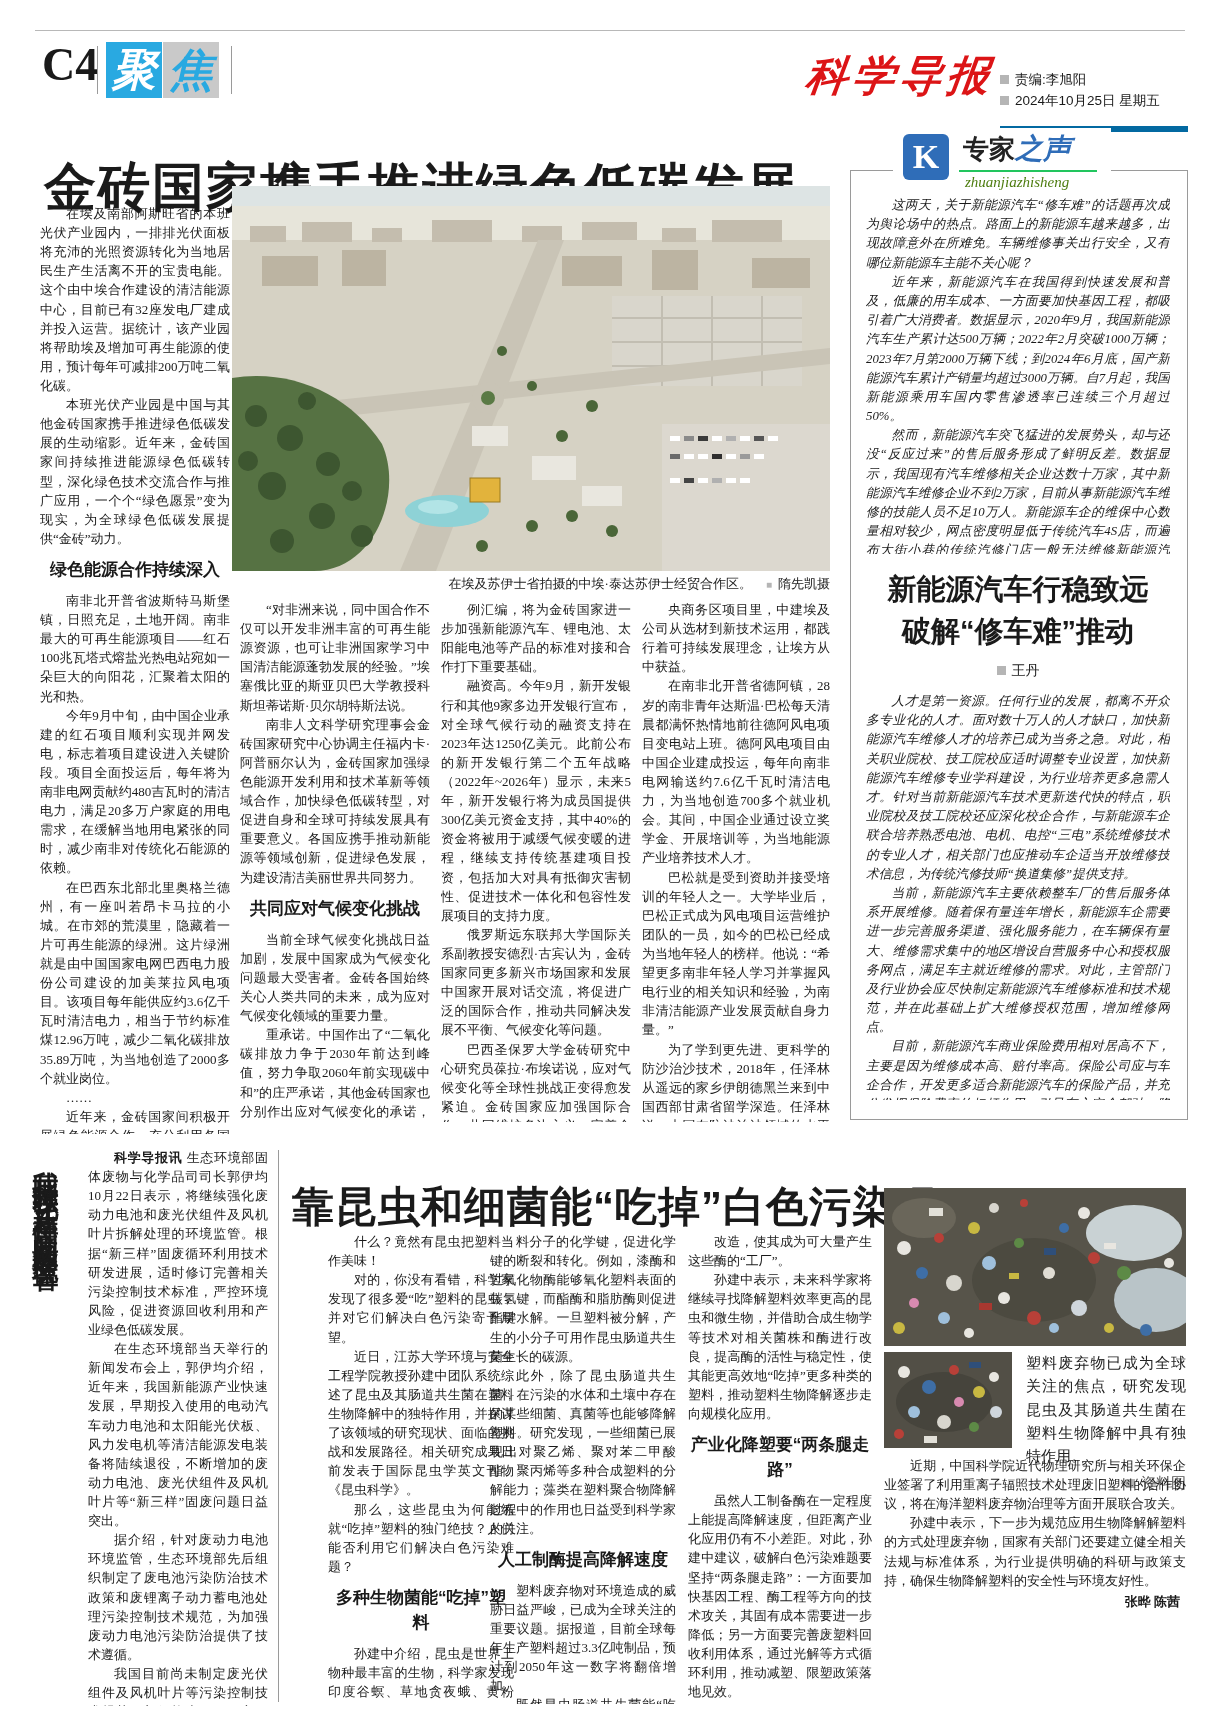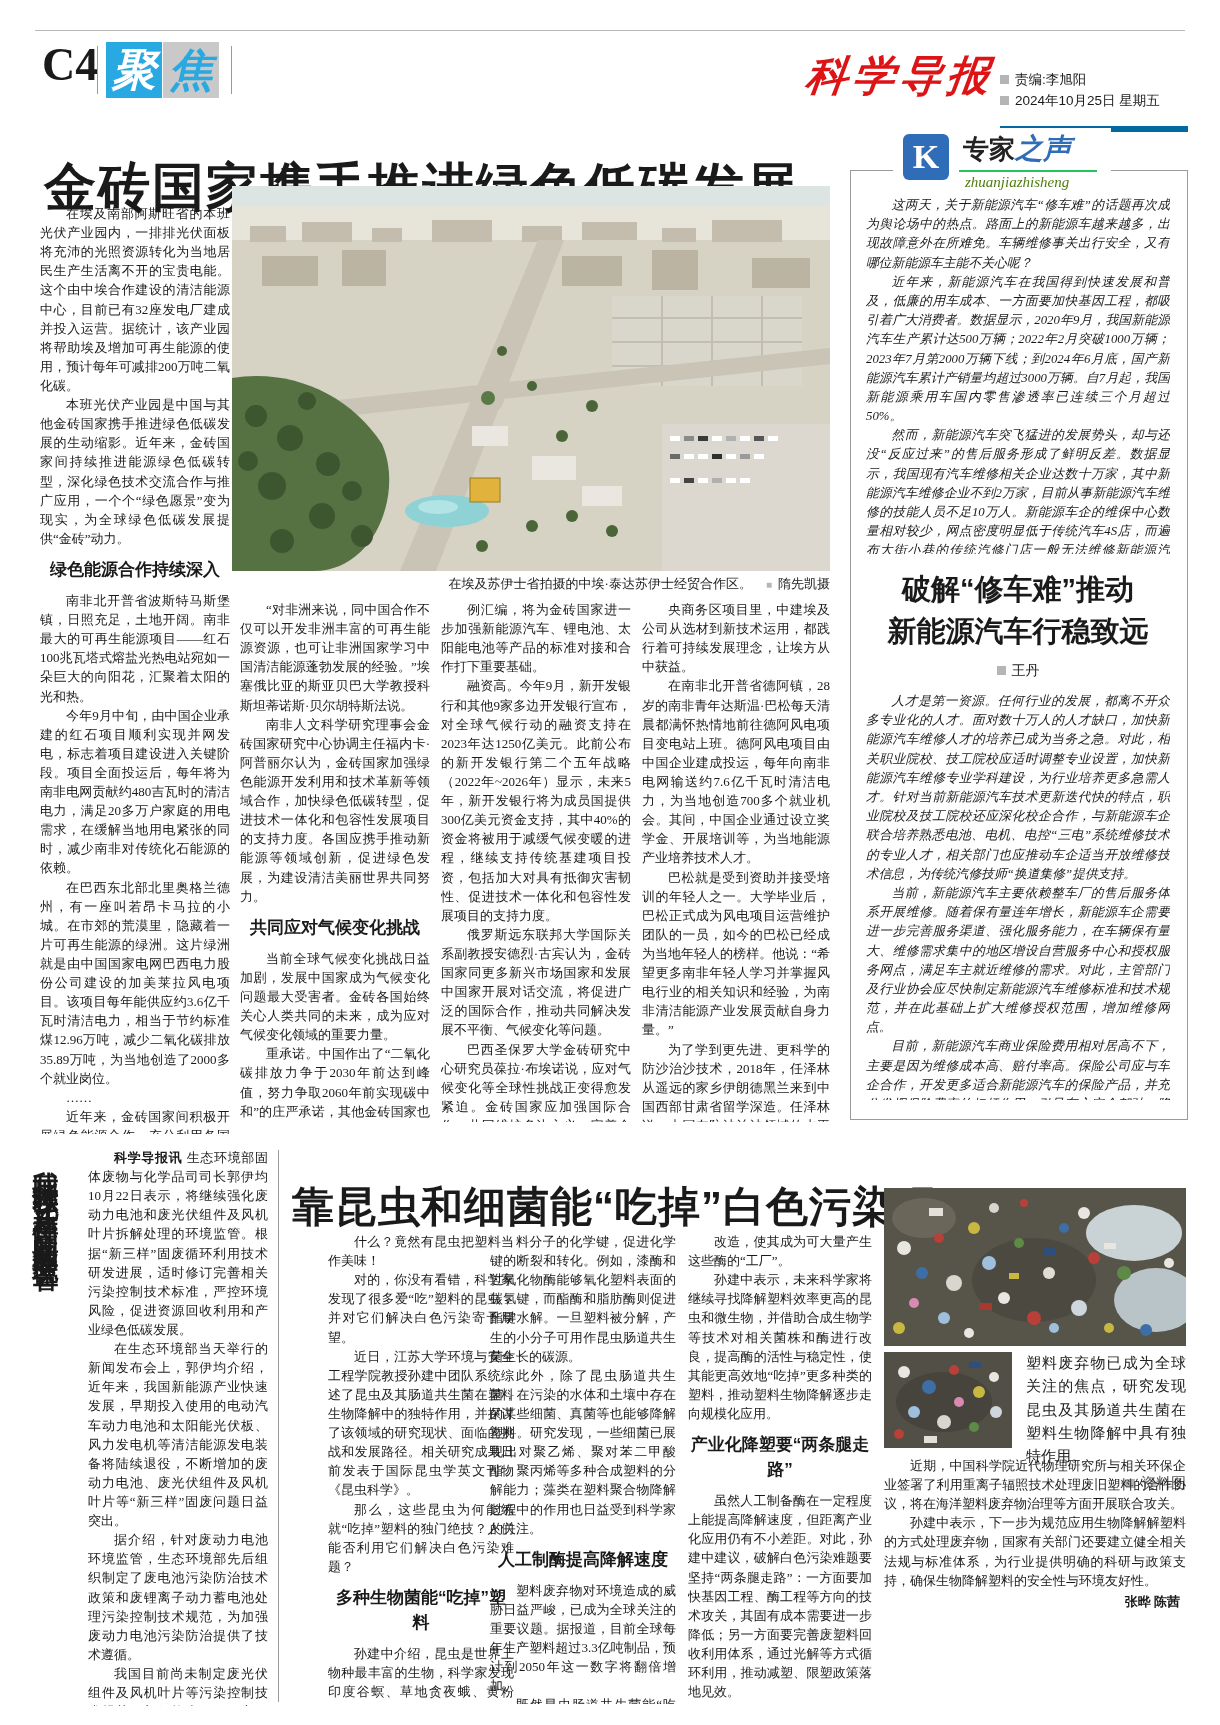--- a/index.html
+++ b/index.html
@@ -178,21 +178,21 @@
     <p class="para">本班光伏产业园是中国与其他金砖国家携手推进绿色低碳发展的生动缩影。近年来，金砖国家间持续推进能源绿色低碳转型，深化绿色技术交流合作与推广应用，一个个“绿色愿景”变为现实，为全球绿色低碳发展提供“金砖”动力。</p>
     <h3 class="subhead">绿色能源合作持续深入</h3>
     <p class="para">南非北开普省波斯特马斯堡镇，日照充足，土地开阔。南非最大的可再生能源项目——红石100兆瓦塔式熔盐光热电站宛如一朵巨大的向阳花，汇聚着太阳的光和热。</p>
     <p class="para">今年9月中旬，由中国企业承建的红石项目顺利实现并网发电，标志着项目建设进入关键阶段。项目全面投运后，每年将为南非电网贡献约480吉瓦时的清洁电力，满足20多万户家庭的用电需求，在缓解当地用电紧张的同时，减少南非对传统化石能源的依赖。</p>
     <p class="para">在巴西东北部北里奥格兰德州，有一座叫若昂卡马拉的小城。在市郊的荒漠里，隐藏着一片可再生能源的绿洲。这片绿洲就是由中国国家电网巴西电力股份公司建设的加美莱拉风电项目。该项目每年能供应约3.6亿千瓦时清洁电力，相当于节约标准煤12.96万吨，减少二氧化碳排放35.89万吨，为当地创造了2000多个就业岗位。</p>
     <p class="para">……</p>
     <p class="para">近年来，金砖国家间积极开展绿色能源合作，充分利用各国独具特色的太阳能、风能等可再生能源资源，推动清洁能源项目落地，正在为促发展、惠民生注入“绿色力量”。</p>
   </div>
 <div class="abs col mcol2">
     <p class="para">“对非洲来说，同中国合作不仅可以开发非洲丰富的可再生能源资源，也可让非洲国家学习中国清洁能源蓬勃发展的经验。”埃塞俄比亚的斯亚贝巴大学教授科斯坦蒂诺斯·贝尔胡特斯法说。</p>
-    <p class="para">南非人文科学研究理事会金砖国家研究中心协调主任福内卡·阿普丽尔认为，金砖国家加强绿色能源开发利用和技术革新等领域合作，加快绿色低碳转型，促进技术一体化和包容性发展项目的支持力度。各国应携手推动新能源等领域创新，促进绿色发展，为建设清洁美丽世界共同努力。</p>
+    <p class="para">南非人文科学研究理事会金砖国家研究中心协调主任福内卡·阿普丽尔认为，金砖国家加强绿色能源开发利用和技术革新等领域合作，加快绿色低碳转型，对促进自身和全球可持续发展具有重要意义。各国应携手推动新能源等领域创新，促进绿色发展，为建设清洁美丽世界共同努力。</p>
     <h3 class="subhead">共同应对气候变化挑战</h3>
     <p class="para">当前全球气候变化挑战日益加剧，发展中国家成为气候变化问题最大受害者。金砖各国始终关心人类共同的未来，成为应对气候变化领域的重要力量。</p>
     <p class="para">重承诺。中国作出了“二氧化碳排放力争于2030年前达到峰值，努力争取2060年前实现碳中和”的庄严承诺，其他金砖国家也分别作出应对气候变化的承诺，宣布了相应措施。</p>
   </div>
 <div class="abs col mcol3">
     <p class="para">例汇编，将为金砖国家进一步加强新能源汽车、锂电池、太阳能电池等产品的标准对接和合作打下重要基础。</p>
     <p class="para">融资高。今年9月，新开发银行和其他9家多边开发银行宣布，对全球气候行动的融资支持在2023年达1250亿美元。此前公布的新开发银行第二个五年战略（2022年~2026年）显示，未来5年，新开发银行将为成员国提供300亿美元资金支持，其中40%的资金将被用于减缓气候变暖的进程，继续支持传统基建项目投资，包括加大对具有抵御灾害韧性、促进技术一体化和包容性发展项目的支持力度。</p>
     <p class="para">俄罗斯远东联邦大学国际关系副教授安德烈·古宾认为，金砖国家同更多新兴市场国家和发展中国家开展对话交流，将促进广泛的国际合作，推动共同解决发展不平衡、气候变化等问题。</p>
     <p class="para">巴西圣保罗大学金砖研究中心研究员葆拉·布埃诺说，应对气候变化等全球性挑战正变得愈发紧迫。金砖国家应加强国际合作，共同维护多边主义、完善全球治理体系，为实现联合国2030年可持续发展目标作出更多贡献。</p>
   </div>
@@ -211,22 +211,22 @@
     <div class="ex-pinyin">zhuanjiazhisheng</div>
   </div>
 </div>
 <div class="abs ex-inner">
   <div class="ex-text ex-intro">
       <p class="para">这两天，关于新能源汽车“修车难”的话题再次成为舆论场中的热点。路面上的新能源车越来越多，出现故障意外在所难免。车辆维修事关出行安全，又有哪位新能源车主能不关心呢？</p>
       <p class="para">近年来，新能源汽车在我国得到快速发展和普及，低廉的用车成本、一方面要加快基因工程，都吸引着广大消费者。数据显示，2020年9月，我国新能源汽车生产累计达500万辆；2022年2月突破1000万辆；2023年7月第2000万辆下线；到2024年6月底，国产新能源汽车累计产销量均超过3000万辆。自7月起，我国新能源乘用车国内零售渗透率已连续三个月超过50%。</p>
       <p class="para">然而，新能源汽车突飞猛进的发展势头，却与还没“反应过来”的售后服务形成了鲜明反差。数据显示，我国现有汽车维修相关企业达数十万家，其中新能源汽车维修企业不到2万家，目前从事新能源汽车维修的技能人员不足10万人。新能源车企的维保中心数量相对较少，网点密度明显低于传统汽车4S店，而遍布大街小巷的传统汽修门店一般无法维修新能源汽车。并且同价位的汽车，新能源车商业保险费用通常要比传统燃油车贵一倍左右。像新能源车维修等待时间长、更换配件价格贵等问题，更是让不少车主直呼“修不起”。</p>
     </div>
   <div class="ex-head">
+    <div>新能源汽车行稳致远</div>
     <div>破解“修车难”推动</div>
-    <div>新能源汽车行稳致远</div>
   </div>
   <div class="ex-by"><span class="sqb"></span><span>王丹</span></div>
   <div class="ex-text ex-body">
       <p class="para">人才是第一资源。任何行业的发展，都离不开众多专业化的人才。面对数十万人的人才缺口，加快新能源汽车维修人才的培养已成为当务之急。对此，相关职业院校、技工院校应适时调整专业设置，加快新能源汽车维修专业学科建设，为行业培养更多急需人才。针对当前新能源汽车技术更新迭代快的特点，职业院校及技工院校还应深化校企合作，与新能源车企联合培养熟悉电池、电机、电控“三电”系统维修技术的专业人才，相关部门也应推动车企适当开放维修技术信息，为传统汽修技师“换道集修”提供支持。</p>
       <p class="para">当前，新能源汽车主要依赖整车厂的售后服务体系开展维修。随着保有量连年增长，新能源车企需要进一步完善服务渠道、强化服务能力，在车辆保有量大、维修需求集中的地区增设自营服务中心和授权服务网点，满足车主就近维修的需求。对此，主管部门及行业协会应尽快制定新能源汽车维修标准和技术规范，并在此基础上扩大维修授权范围，增加维修网点。</p>
       <p class="para">目前，新能源汽车商业保险费用相对居高不下，主要是因为维修成本高、赔付率高。保险公司应与车企合作，开发更多适合新能源汽车的保险产品，并充分发挥保险费率的杠杆作用，引导车主安全驾驶、降低出险率，从而降低新能源车主的用车成本。同时，有关部门应加强对市场的监督管理，规范维修收费，保障车主合法权益。</p>
     </div>
 </div>
 
 <div class="abs vtitle">我国持续强化『新三样』固废问题的环境监管</div>

